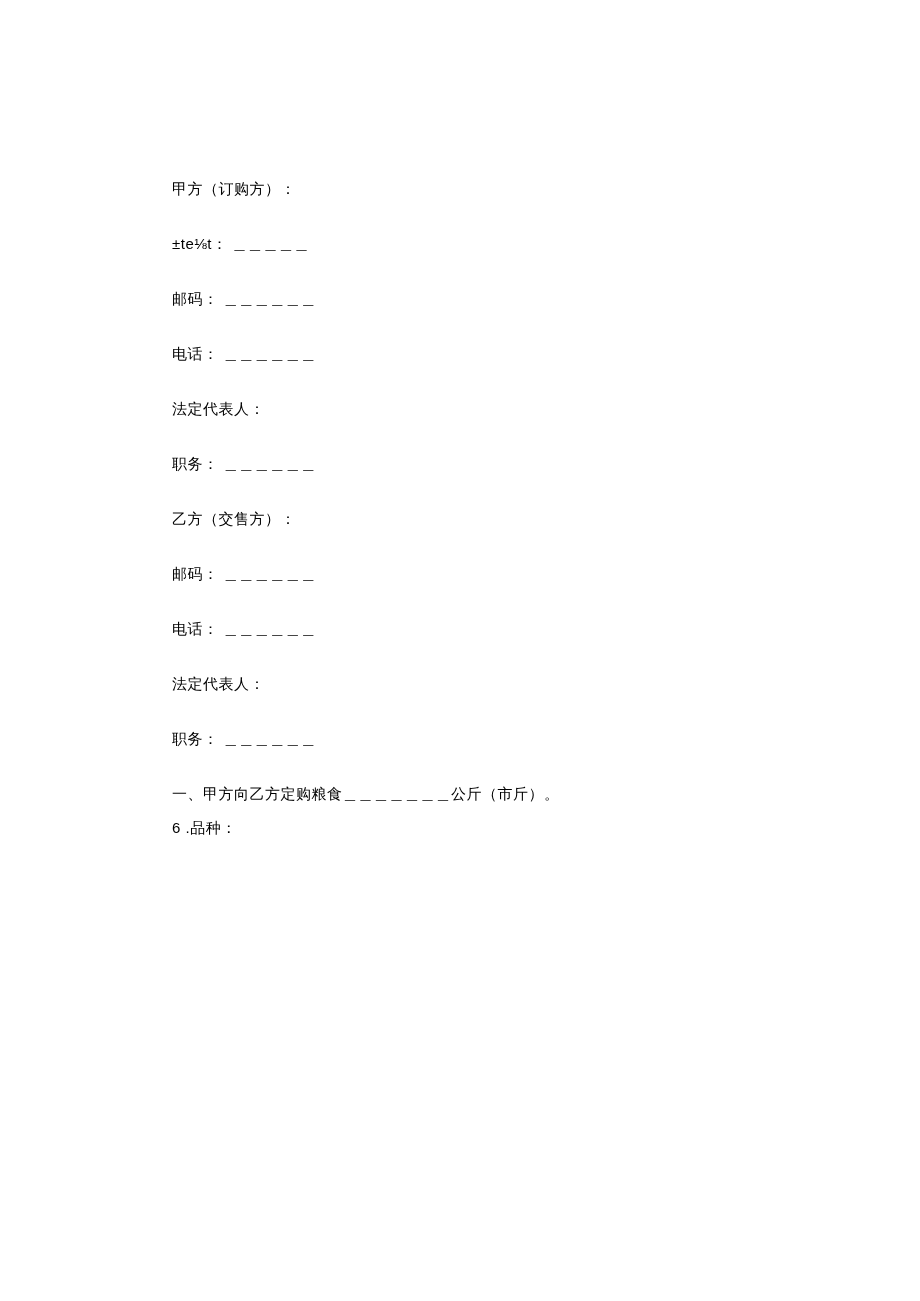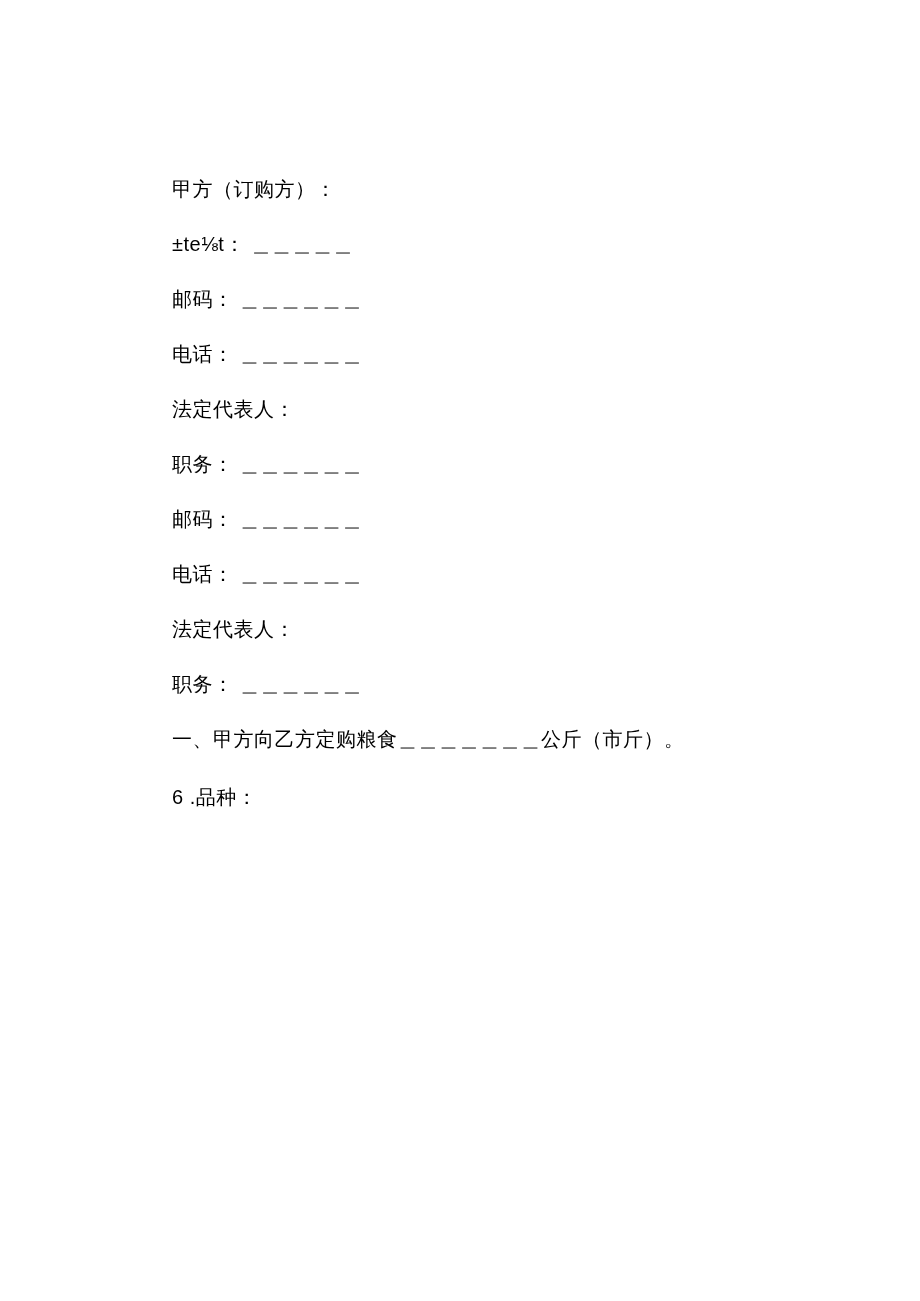--- a/index.html
+++ b/index.html
@@ -7,21 +7,21 @@
     padding: 0;
     background: #ffffff;
   }
   .page {
     position: relative;
     width: 920px;
     height: 1301px;
     background: #ffffff;
     color: #000000;
     font-family: "Liberation Sans", "DejaVu Sans", sans-serif;
-    font-size: 20px;
+    font-size: 15px;
     overflow: hidden;
     box-sizing: border-box;
     padding: 180px 128px 0 127px;
   }
   .doc-line {
     white-space: pre-wrap;
     letter-spacing: 0.5px;
   }
   
   .kind-label,
@@ -33,37 +33,38 @@
     margin-bottom: 37px;
   }
   .kind-paragraph {
     padding-left: 0;
     text-indent: 45px;
     line-height: 37px;
     text-align: justify;
     margin-bottom: 26px;
   }
   .kind-clause {
-    margin-bottom: 40px;
+    margin-bottom: 16px;
   }
   .kind-item {
     margin-bottom: 57px;
   }
 </style>
 </head>
 <body>
 
 <div class="page">
   <div id="doc-lines">
       <div class="doc-line kind-label">甲方（订购方）：</div>
       <div class="doc-line kind-field">±te⅛t： ＿＿＿＿＿</div>
       <div class="doc-line kind-field">邮码： ＿＿＿＿＿＿</div>
       <div class="doc-line kind-field">电话： ＿＿＿＿＿＿</div>
       <div class="doc-line kind-label">法定代表人：</div>
       <div class="doc-line kind-field">职务： ＿＿＿＿＿＿</div>
+      <div class="doc-line kind-label">乙方（交售方）：</div>
       <div class="doc-line kind-field">邮码： ＿＿＿＿＿＿</div>
       <div class="doc-line kind-field">电话： ＿＿＿＿＿＿</div>
       <div class="doc-line kind-label">法定代表人：</div>
       <div class="doc-line kind-field">职务： ＿＿＿＿＿＿</div>
       <div class="doc-line kind-clause">一、甲方向乙方定购粮食＿＿＿＿＿＿＿公斤（市斤）。</div>
       <div class="doc-line kind-item">6 .品种：</div>
     </div>
 </div>
 
 </body></html>

